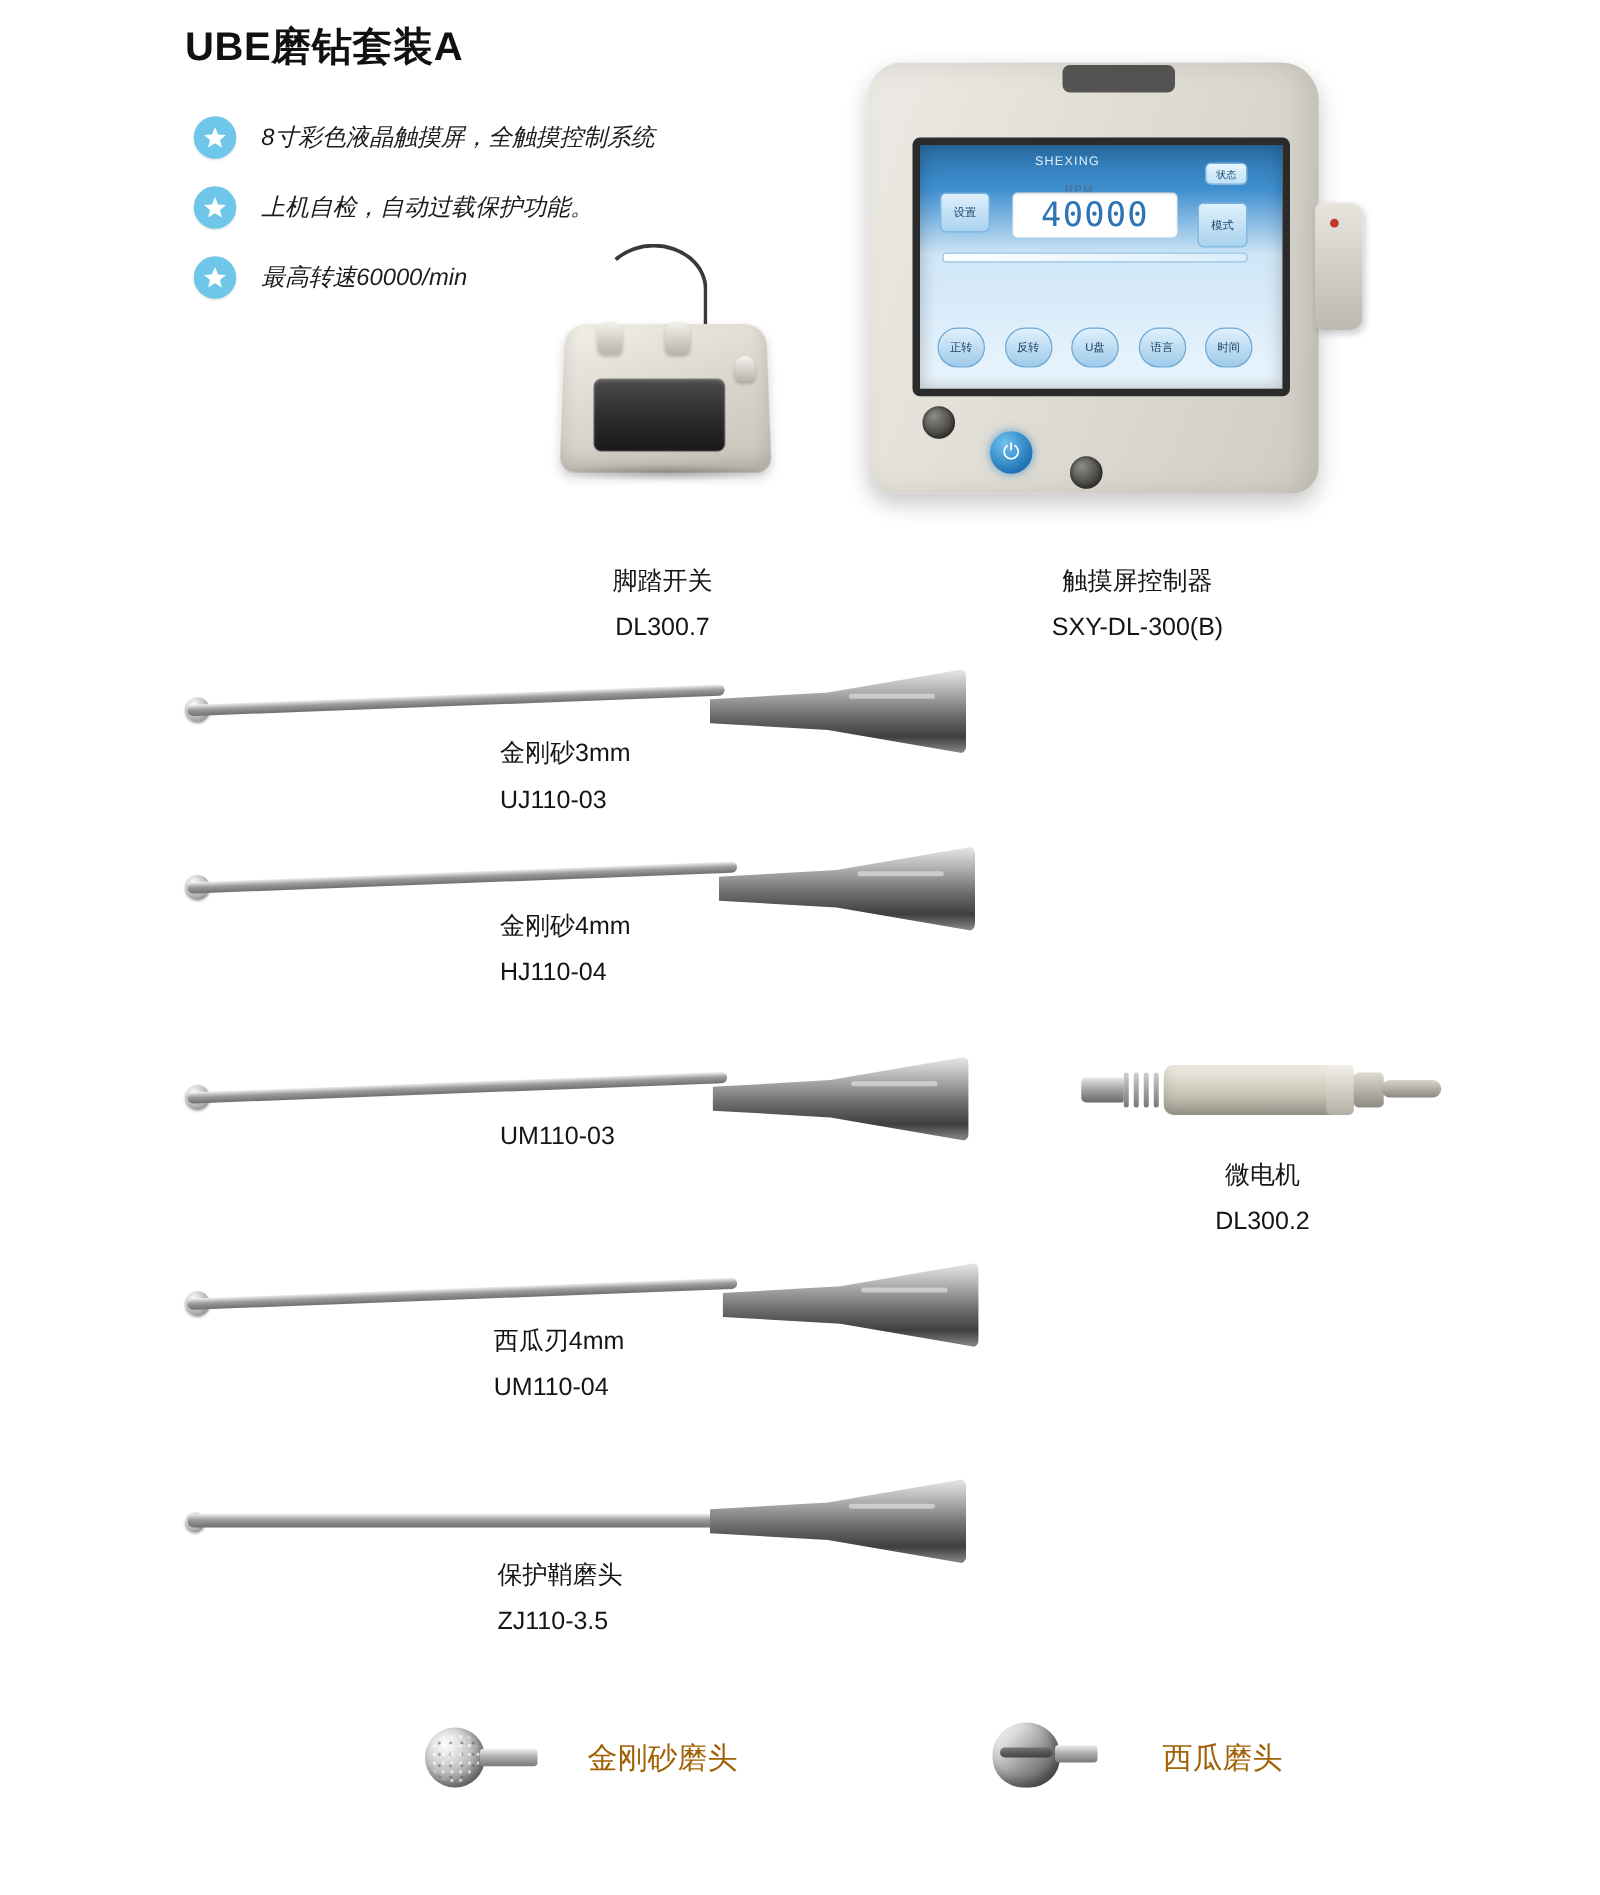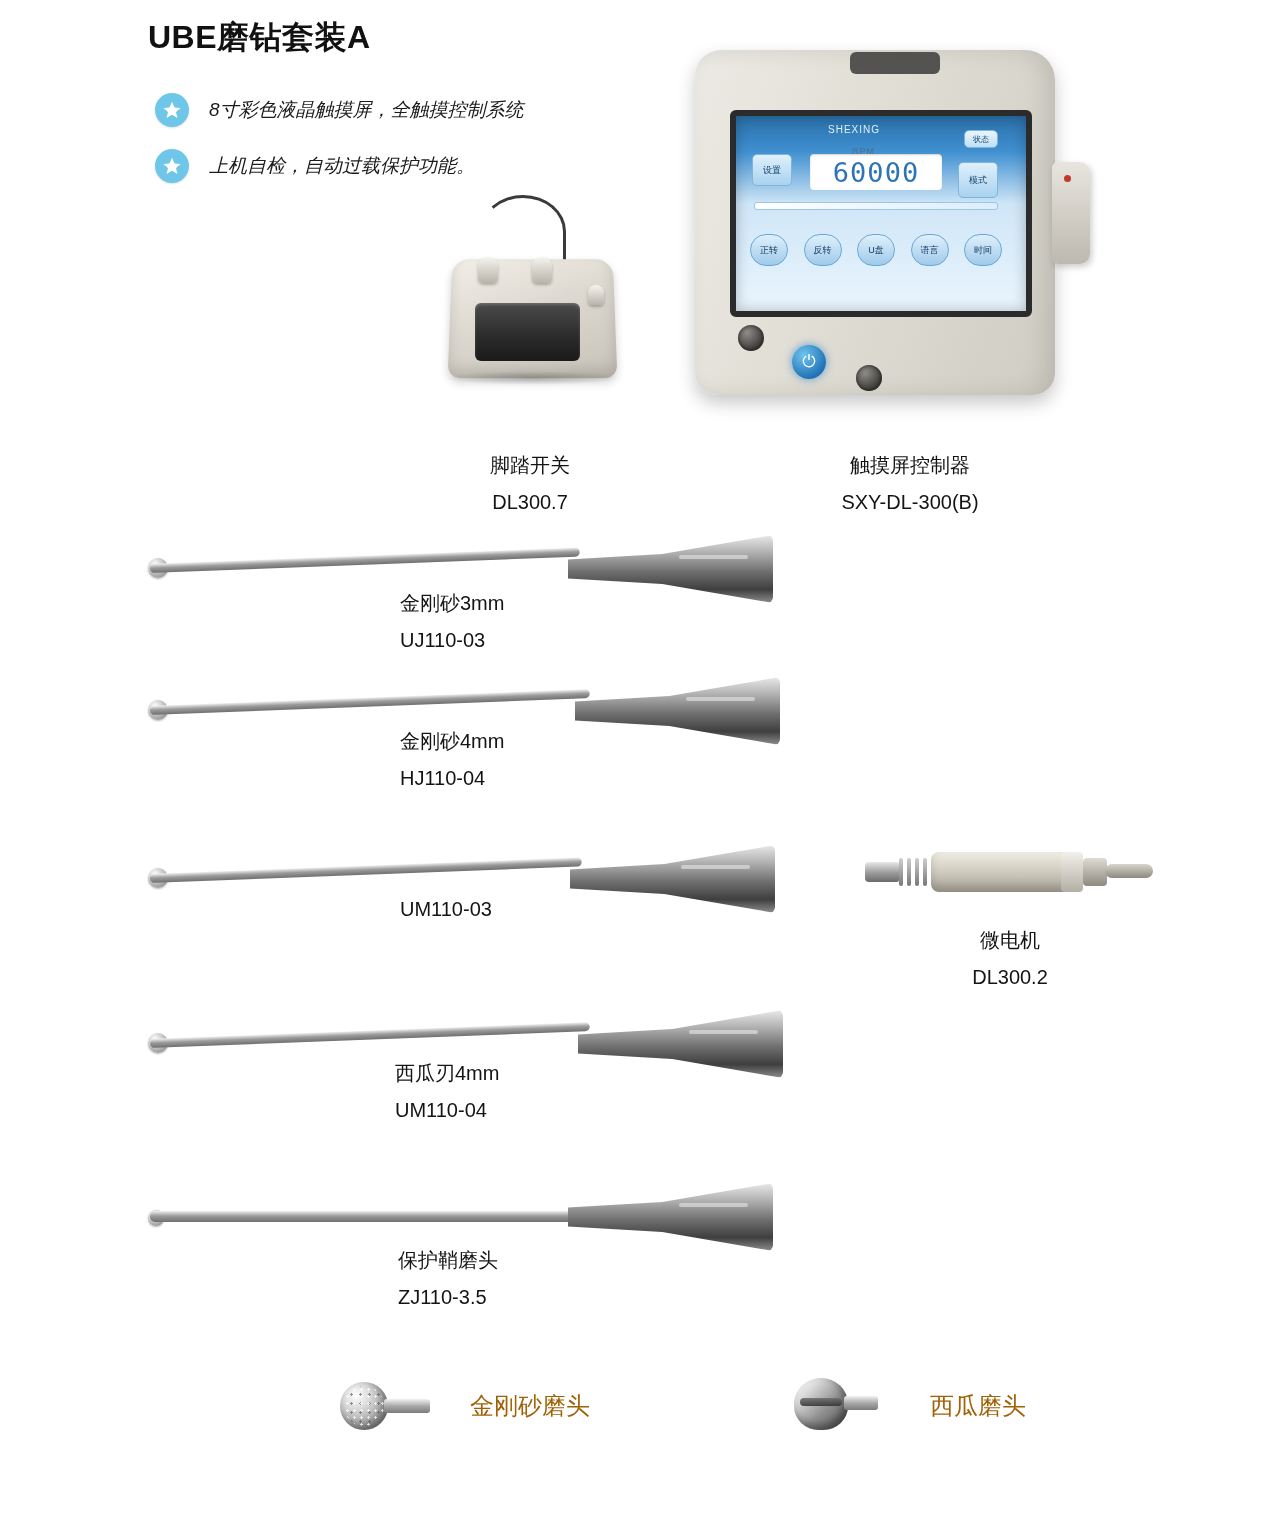--- a/index.html
+++ b/index.html
@@ -186,21 +186,21 @@
   }
   .scr-row {
     position: absolute; left: 14px; top: 118px; width: 252px;
     display: flex; justify-content: space-between;
   }
   .scr-row .scr-key {
     width: 36px; height: 30px;
     background: linear-gradient(180deg,#dff0fc,#9fcaea);
     border: 1px solid #6ba7d5; border-radius: 16px;
     font-size: 9px; color: #12375c;
-    display: flex; align-items: center; justify-content: center;
+    display: flex; align-items: center; justify-content: center; margin-top: 28px;
   }
   .ctrl-port {
     position: absolute; width: 26px; height: 26px; border-radius: 50%;
     background: radial-gradient(circle at 35% 30%, #8f8d87, #3c3b38 70%);
     box-shadow: inset 0 0 4px rgba(0,0,0,0.6);
   }
   .ctrl-port.p1 { left: 78px; top: 305px; }
   .ctrl-port.p2 { left: 196px; top: 345px; }
   .power-btn {
     position: absolute; left: 132px; top: 325px; width: 34px; height: 34px;
@@ -333,20 +333,28 @@
       <span class="feature-text">8寸彩色液晶触摸屏，全触摸控制系统</span>
     </div>
     <div class="feature">
       <span class="star-badge">
         <svg width="20" height="20" viewBox="0 0 24 24">
             <polygon points="12,2 15,9 22.5,9.5 16.8,14.3 18.6,21.6 12,17.6 5.4,21.6 7.2,14.3 1.5,9.5 9,9" fill="#ffffff"></polygon>
           </svg>
       </span>
       <span class="feature-text">上机自检，自动过载保护功能。</span>
     </div>
+    <div class="feature">
+      <span class="star-badge">
+        <svg width="20" height="20" viewBox="0 0 24 24">
+            <polygon points="12,2 15,9 22.5,9.5 16.8,14.3 18.6,21.6 12,17.6 5.4,21.6 7.2,14.3 1.5,9.5 9,9" fill="#ffffff"></polygon>
+          </svg>
+      </span>
+      <span class="feature-text">最高转速60000/min</span>
+    </div>
   </div>
 
   <div class="footswitch">
     <div class="fs-cable"></div>
     <div class="fs-body"></div>
     <div class="fs-knob k1"></div>
     <div class="fs-knob k2"></div>
     <div class="fs-knob k3"></div>
     <div class="fs-pedal"></div>
     <div class="fs-shadow"></div>
@@ -362,21 +370,21 @@
     <div class="ctrl-side"></div>
     <div class="ctrl-side-dot"></div>
 
     <div class="screen">
       <div class="brand">SHEXING</div>
       <div class="scr-btn flag">状态</div>
       <div class="scr-btn tl">设置</div>
       <div class="scr-btn tr">模式</div>
       <div class="rpm-label">RPM</div>
       <div class="rpm-box">
-        <span class="rpm-value">60000</span>
+        <span class="rpm-value">40000</span>
       </div>
       <div class="scr-bar"></div>
       <div class="scr-row">
         <span class="scr-key">正转</span>
         <span class="scr-key">反转</span>
         <span class="scr-key">U盘</span>
         <span class="scr-key">语言</span>
         <span class="scr-key">时间</span>
       </div>
     </div>

